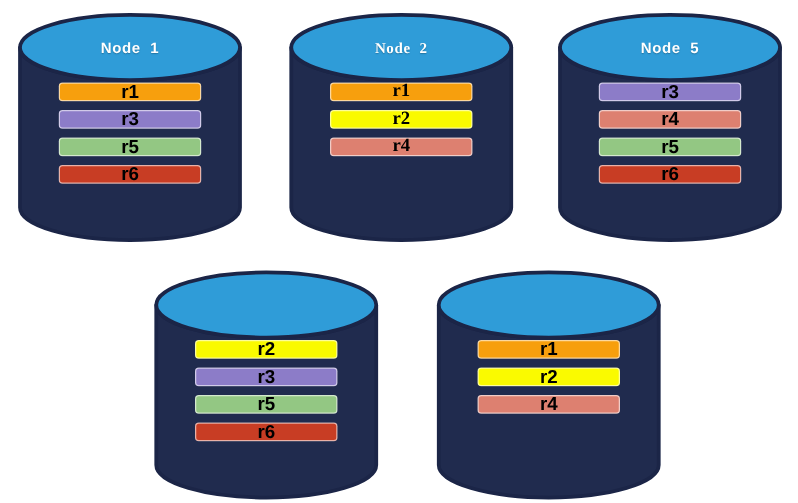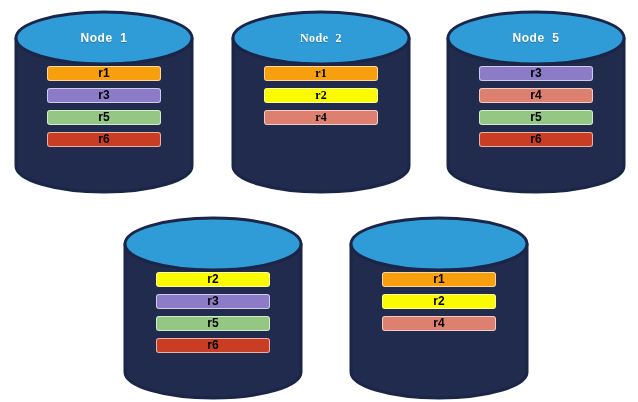--- a/index.html
+++ b/index.html
@@ -64,21 +64,21 @@
     flex-direction: column;
     align-items: center;
     gap: 7px;
   }
   .bar {
     width: 114px;
     height: 15px;
     box-sizing: border-box;
     border: 1px solid rgba(255,255,255,0.6);
     border-radius: 3px;
-    font-size: 12px;
+    font-size: 15px;
     font-weight: bold;
     line-height: 13px;
     text-align: center;
     color: var(--bar-text, #000000);
   }
 </style>
 </head>
 <body>
 
 <div id="canvas">

